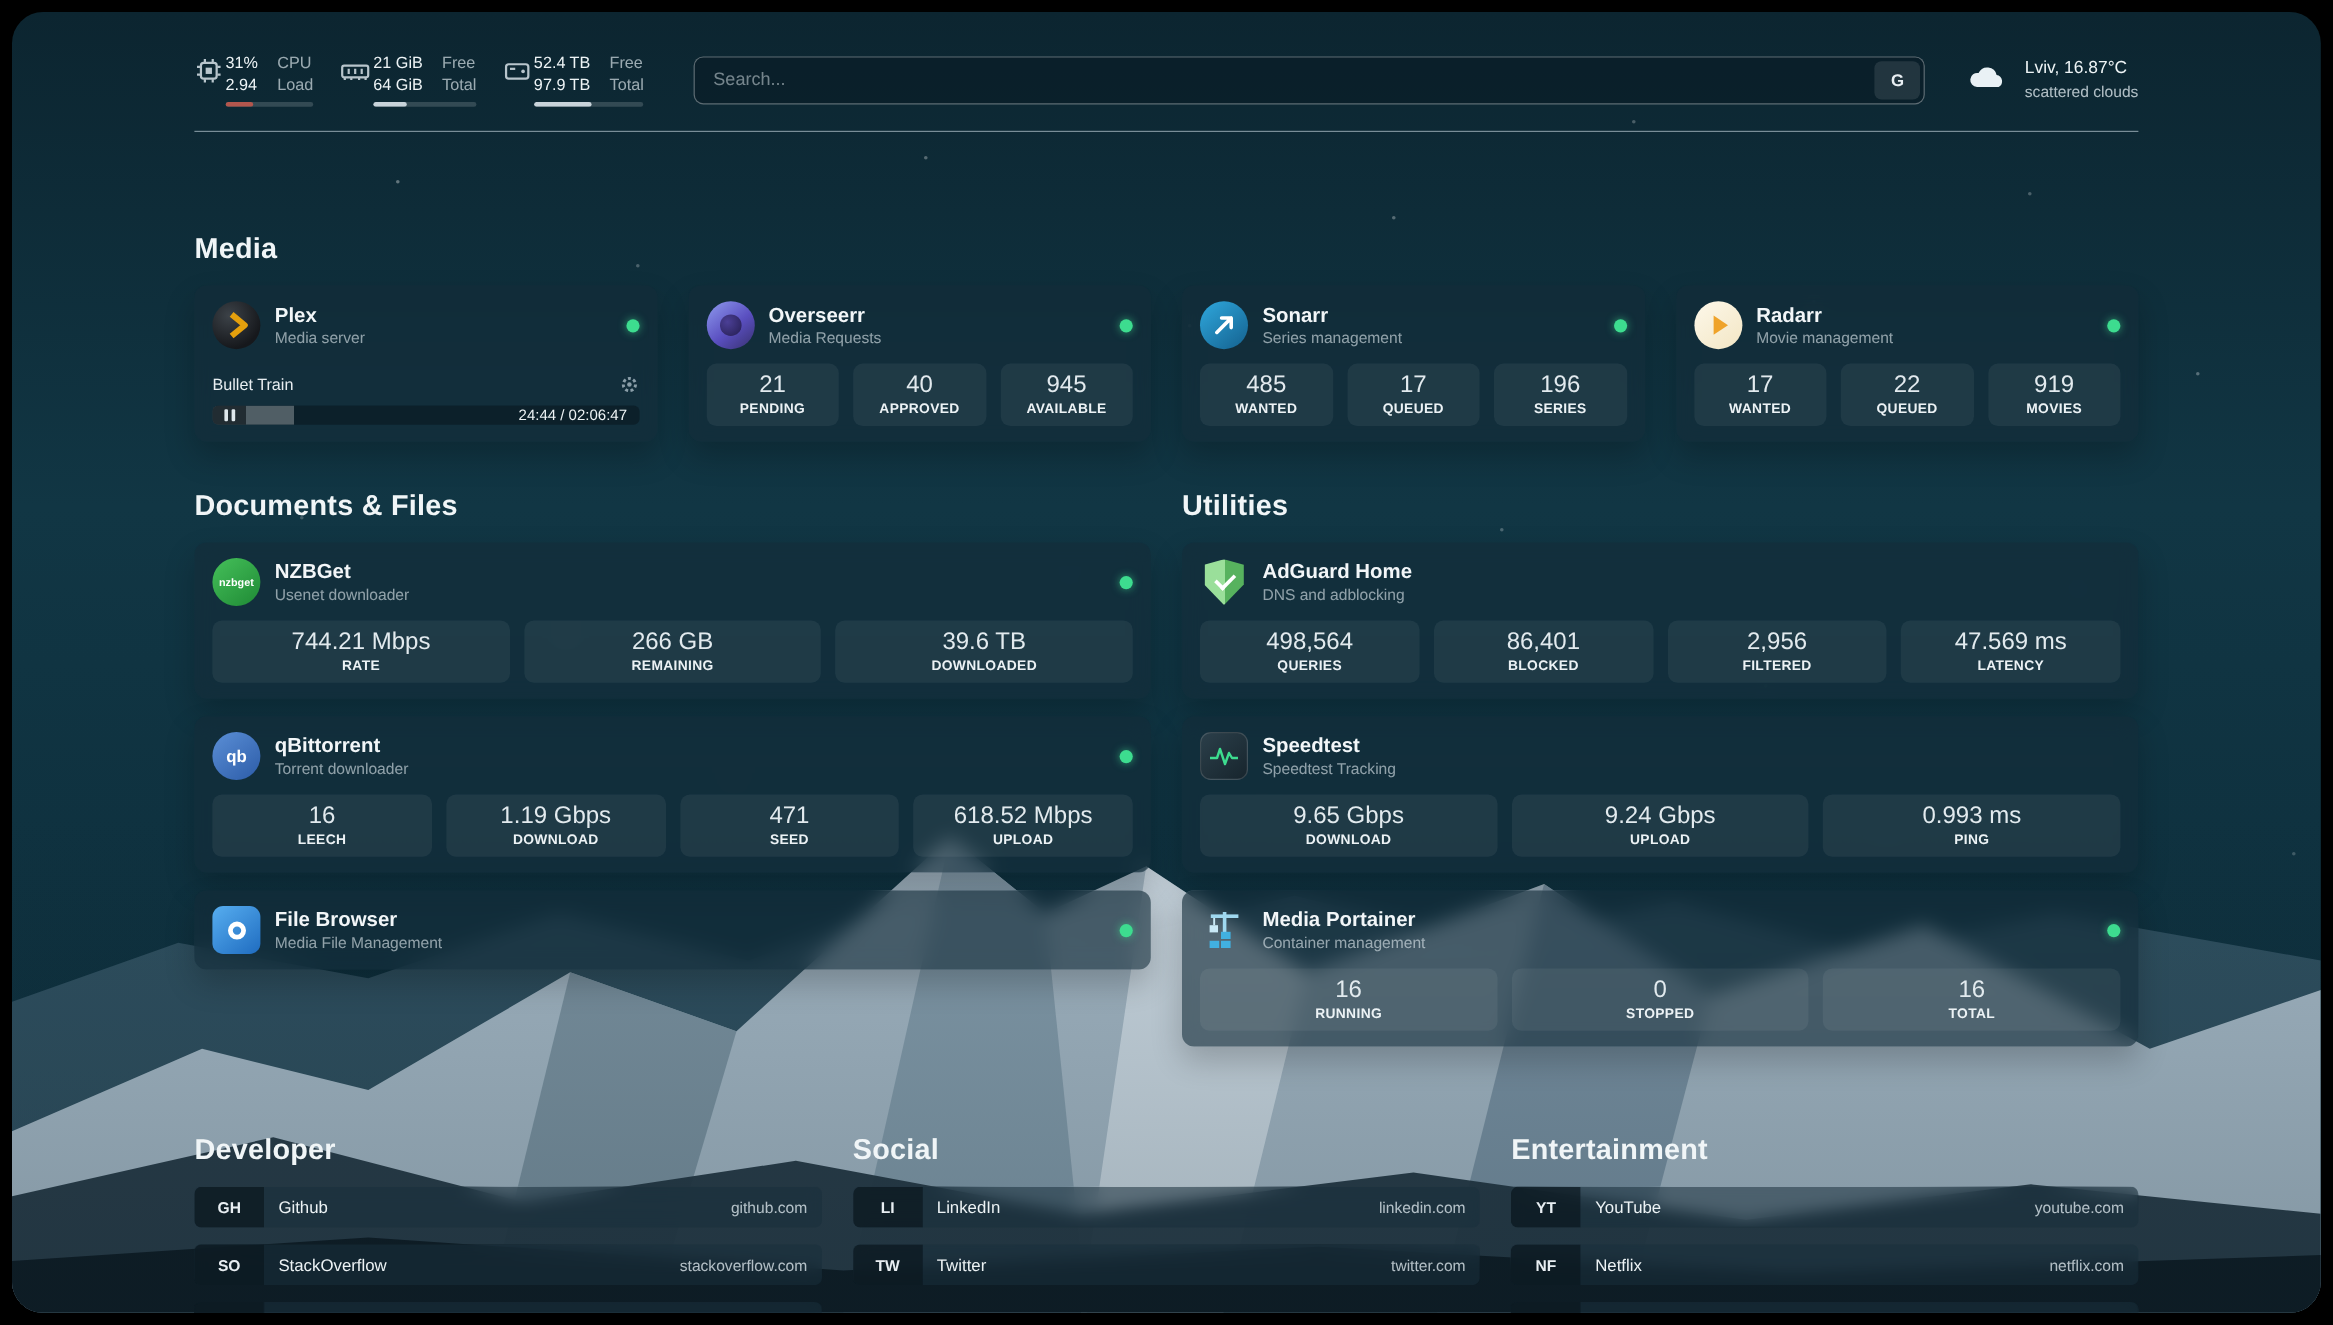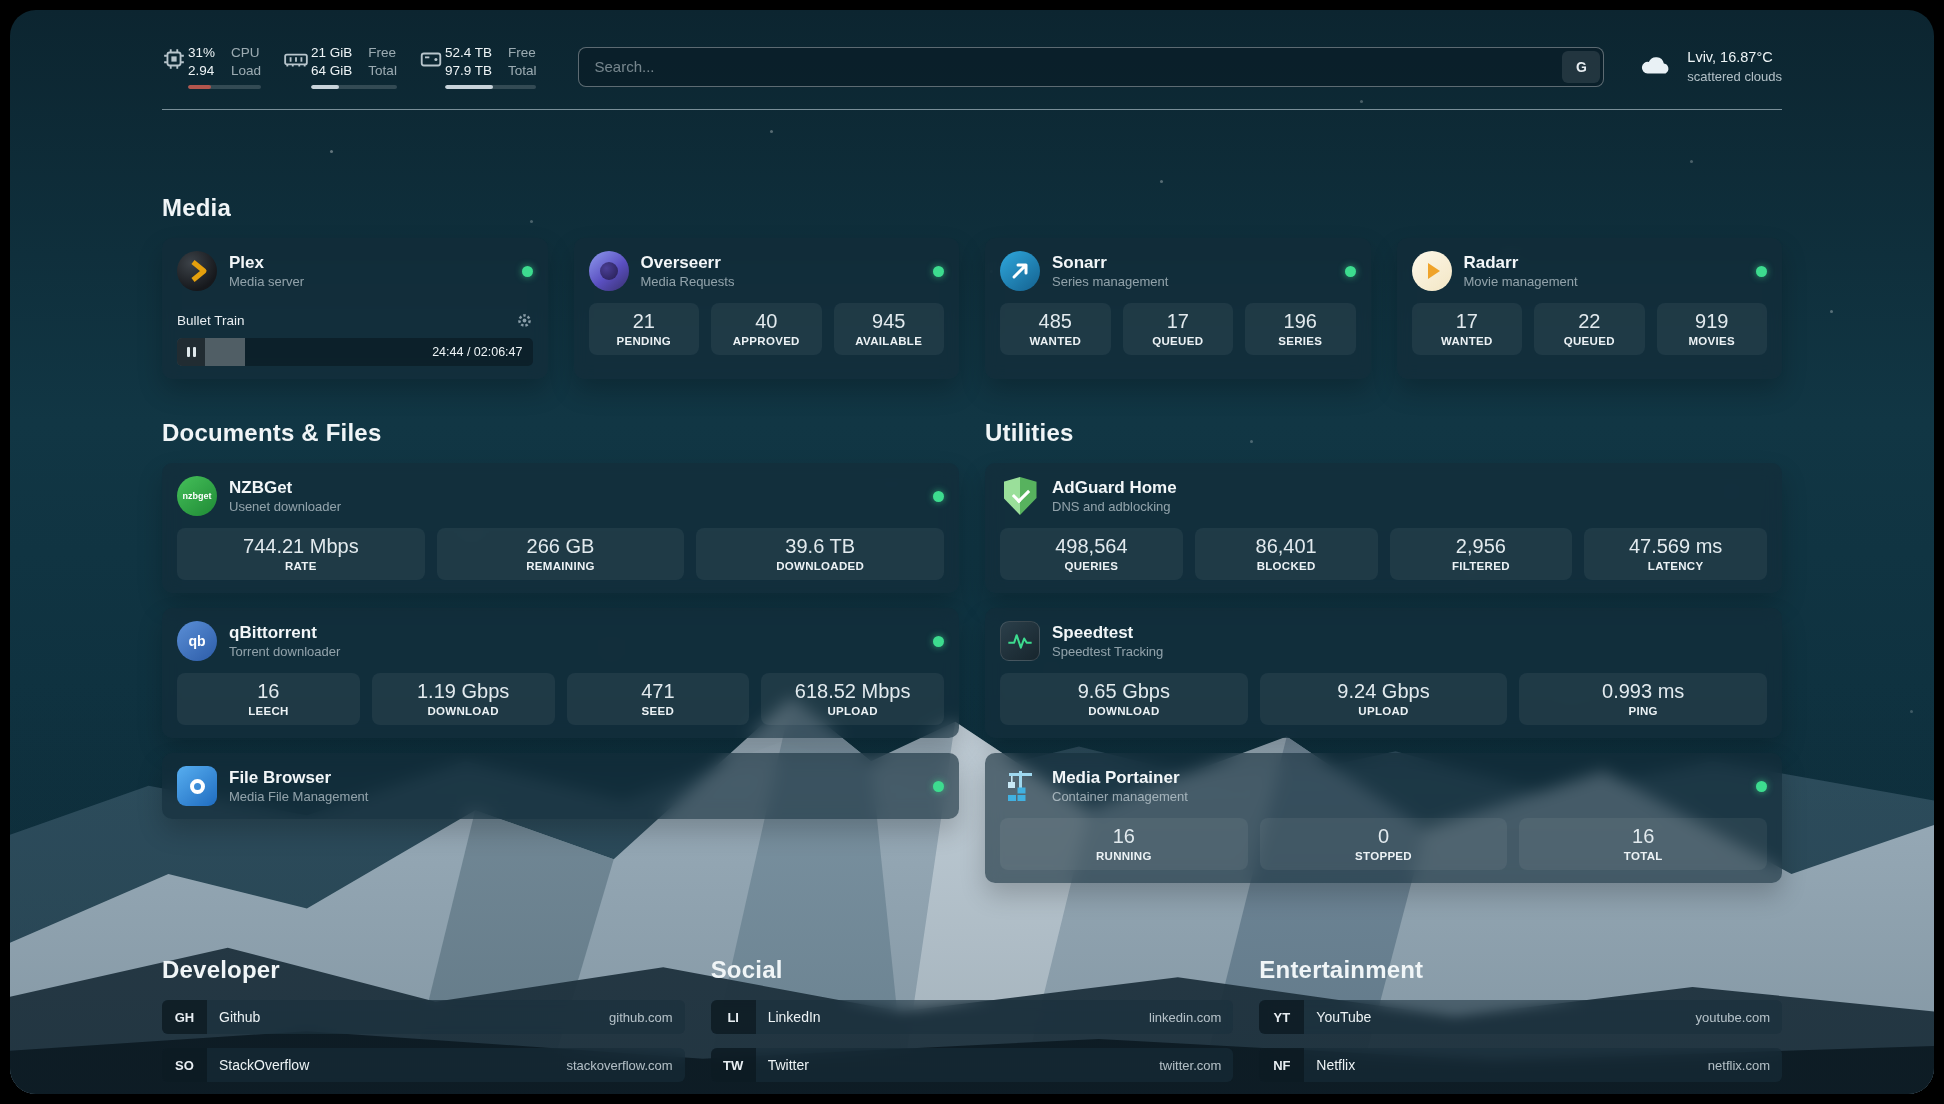--- a/index.html
+++ b/index.html
@@ -64,35 +64,35 @@
   .stat-row { display:flex; gap:12px; margin-top:12px; }
   .stat { flex:1; background:rgba(255,255,255,.06); border-radius:8px; padding:7px 4px 8px; text-align:center;
           display:flex; flex-direction:column; gap:2px; overflow:hidden; }
   .stat-value { font-size:20px; color:#e2eaee; white-space:nowrap; }
   .stat-label { font-size:11.5px; font-weight:700; color:#ecf2f5; letter-spacing:.3px; white-space:nowrap; }
 
   
   .np-row { display:flex; align-items:center; margin-top:21px; }
   .np-title { font-size:13.5px; color:#e8eef1; }
   .gear { margin-left:auto; opacity:.8; cursor:pointer; display:flex; }
-  .player { position:relative; margin-top:9px; height:28px; border-radius:5px; background:rgba(10,22,30,.55); overflow:hidden; }
+  .player { position:relative; margin-top:9px; height:16px; border-radius:5px; background:rgba(10,22,30,.55); overflow:hidden; }
   .player-fill { position:absolute; left:0; top:0; bottom:0; background:rgba(255,255,255,.28); }
   .pause { position:absolute; left:0; top:0; bottom:0; width:28px; background:rgba(6,14,20,.62);
            display:flex; align-items:center; justify-content:center; gap:3px; cursor:pointer; }
   .pause i { width:3px; height:10px; background:#dfe8ec; border-radius:1px; }
   .player-time { position:absolute; right:10px; top:50%; transform:translateY(-50%); font-size:12.5px; color:#eef4f6; }
 
   .two-col { display:grid; grid-template-columns:1fr 1fr; gap:26px; margin-top:40px; }
   .col .card { margin-bottom:15px; }
 
   
   .three-col { display:grid; grid-template-columns:1fr 1fr 1fr; gap:26px; margin-top:58px; }
   .link-row { display:flex; align-items:center; height:34px; background:rgba(26,48,60,.55); border-radius:6px;
               margin-bottom:14px; overflow:hidden; cursor:pointer; backdrop-filter:blur(6px); }
-  .abbr { width:45px; align-self:stretch; display:flex; align-items:center; justify-content:center;
+  .abbr { width:58px; align-self:stretch; display:flex; align-items:center; justify-content:center;
           background:rgba(10,22,30,.68); font-weight:700; font-size:13px; color:#e8eef2; }
   .lname { margin-left:12px; font-size:14px; color:#edf3f5; }
   .lurl { margin-left:auto; margin-right:12px; font-size:13px; color:rgba(223,233,238,.78); }
 
   
   .icon-plex { background:radial-gradient(circle at 35% 30%, #3c4248, #16181c 72%); }
   .icon-overseerr { background:linear-gradient(140deg,#8f9bef 0%,#5a4fc0 55%,#37306e 100%); position:relative; }
   .ovs-core { width:18px; height:18px; border-radius:50%; background:radial-gradient(circle at 35% 35%,#4b3f96,#241d4f); }
   .icon-sonarr { background:linear-gradient(140deg,#2fa8dd,#14618f); }
   .icon-radarr { background:linear-gradient(140deg,#fdf8ea,#f3e6c4); }

